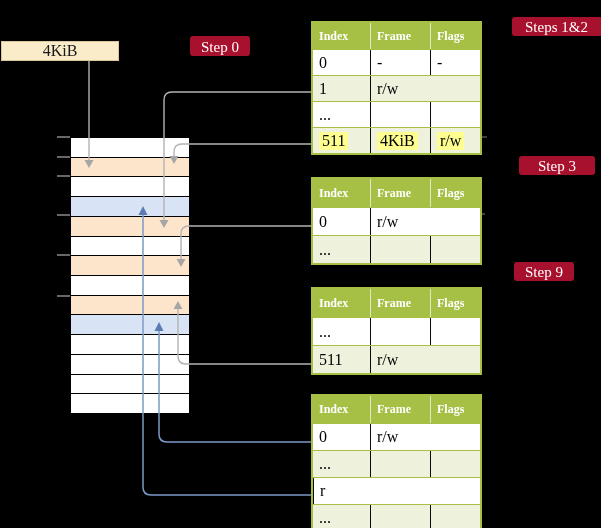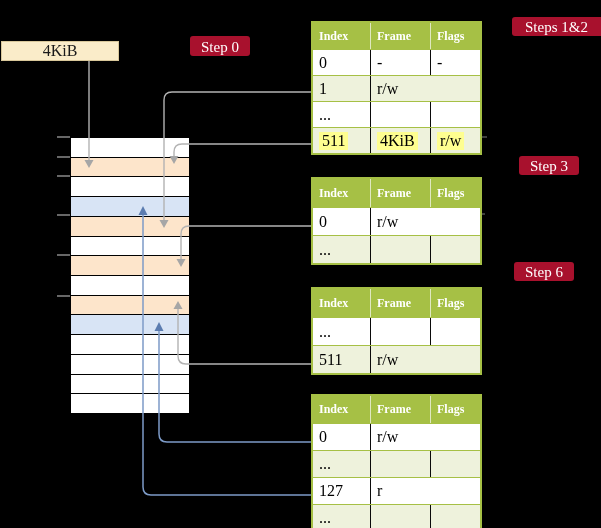--- a/index.html
+++ b/index.html
@@ -22,21 +22,21 @@
 
   
   .badge {
     background:var(--crimson); color:#fff; font-size:15px;
     text-align:center; border-radius:3px; z-index:10;
     display:flex; align-items:flex-end; justify-content:center;
     box-shadow:0 0 0 1px rgba(0,0,0,0.35);
   }
   #badge-step0  { left:190px; top:36px;  width:60px; height:20px; }
   #badge-steps12{ left:512px; top:17px;  width:89px; height:19px; border-radius:3px 0 0 3px; }
-  #badge-step3  { left:519px; top:156px; width:60px; height:19px; }
+  #badge-step3  { left:519px; top:156px; width:76px; height:19px; }
   #badge-step4  { left:514px; top:262px; width:60px; height:19px; }
 
   
   #memstack {
     left:70px; top:137px; width:120px; height:277px;
     border:1.5px solid #000; background:#fff;
     display:flex; flex-direction:column; z-index:1;
   }
   .mrow { flex:1; border-bottom:1.4px solid #000; }
   .mrow:last-child { border-bottom:none; }
@@ -82,21 +82,21 @@
 <div class="abs badge" id="badge-step0">
   <span>Step 0</span>
 </div>
 <div class="abs badge" id="badge-steps12">
   <span>Steps 1&amp;2</span>
 </div>
 <div class="abs badge" id="badge-step3">
   <span>Step 3</span>
 </div>
 <div class="abs badge" id="badge-step4">
-  <span>Step 6</span>
+  <span>Step 9</span>
 </div>
 
 <div class="abs" id="memstack">
     <div class="mrow" style="background: rgb(255, 255, 255);"></div>
     <div class="mrow" style="background: rgb(253, 229, 203);"></div>
     <div class="mrow" style="background: rgb(255, 255, 255);"></div>
     <div class="mrow" style="background: rgb(216, 228, 245);"></div>
     <div class="mrow" style="background: rgb(253, 229, 203);"></div>
     <div class="mrow" style="background: rgb(255, 255, 255);"></div>
     <div class="mrow" style="background: rgb(253, 229, 203);"></div>
@@ -235,21 +235,20 @@
   <div class="trow">
     <div class="td c-index">0</div>
     <div class="td c-flags">r/w</div>
   </div>
   <div class="trow shade">
     <div class="td c-index">...</div>
     <div class="td c-frame"></div>
     <div class="td c-flags"></div>
   </div>
   <div class="trow">
-    <div class="td c-index">127</div>
     <div class="td c-flags">r</div>
   </div>
   <div class="trow shade">
     <div class="td c-index">...</div>
     <div class="td c-frame"></div>
     <div class="td c-flags"></div>
   </div>
 </div>
 
 </body></html>

